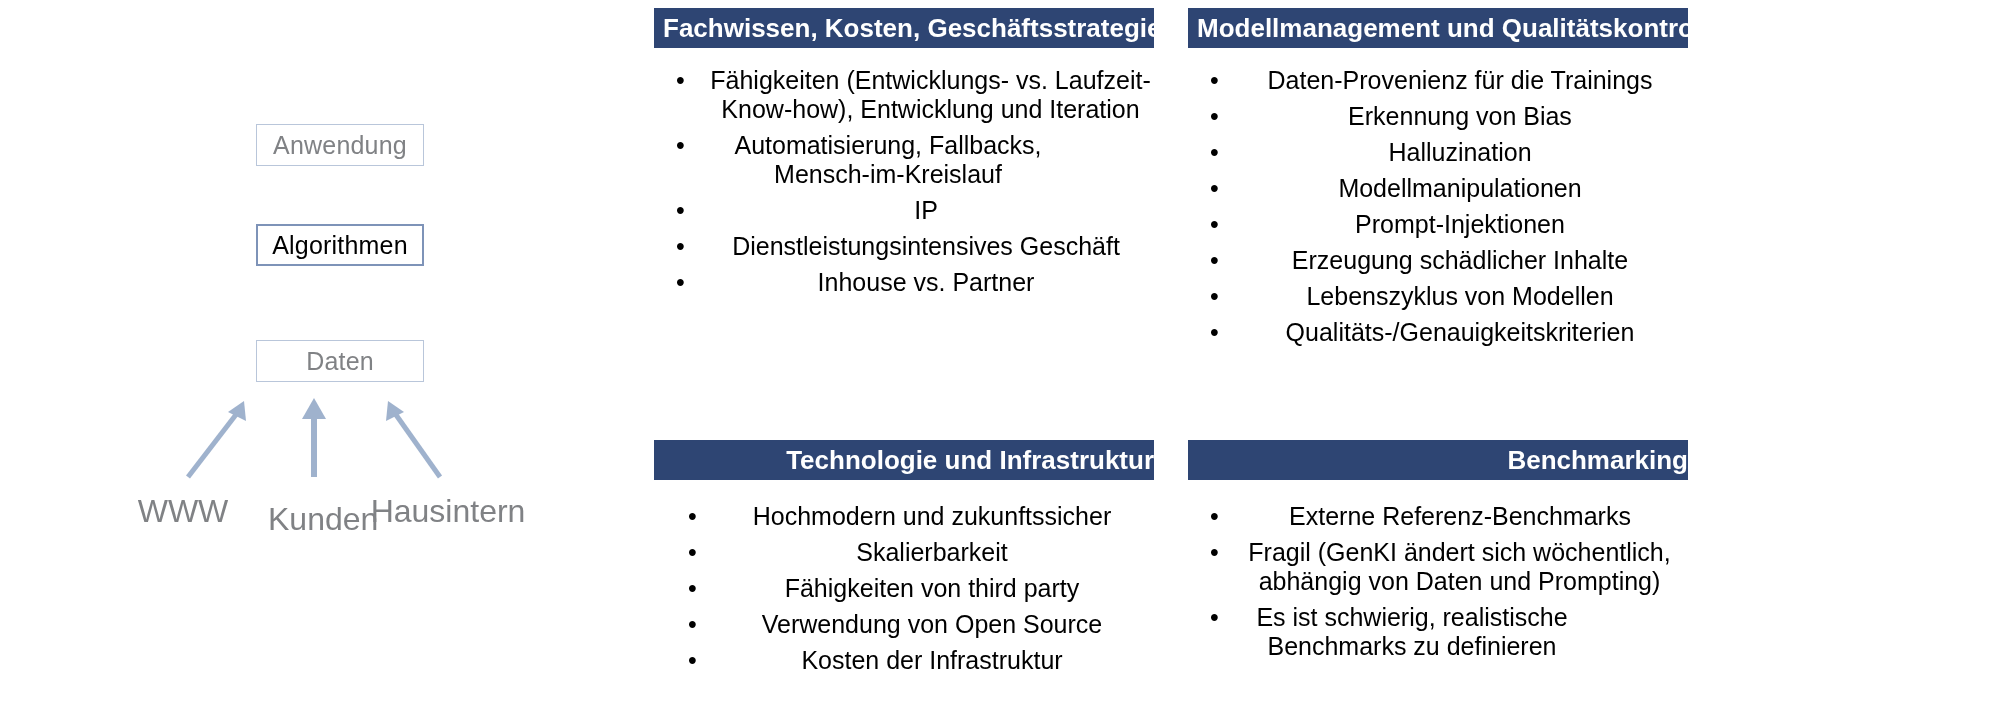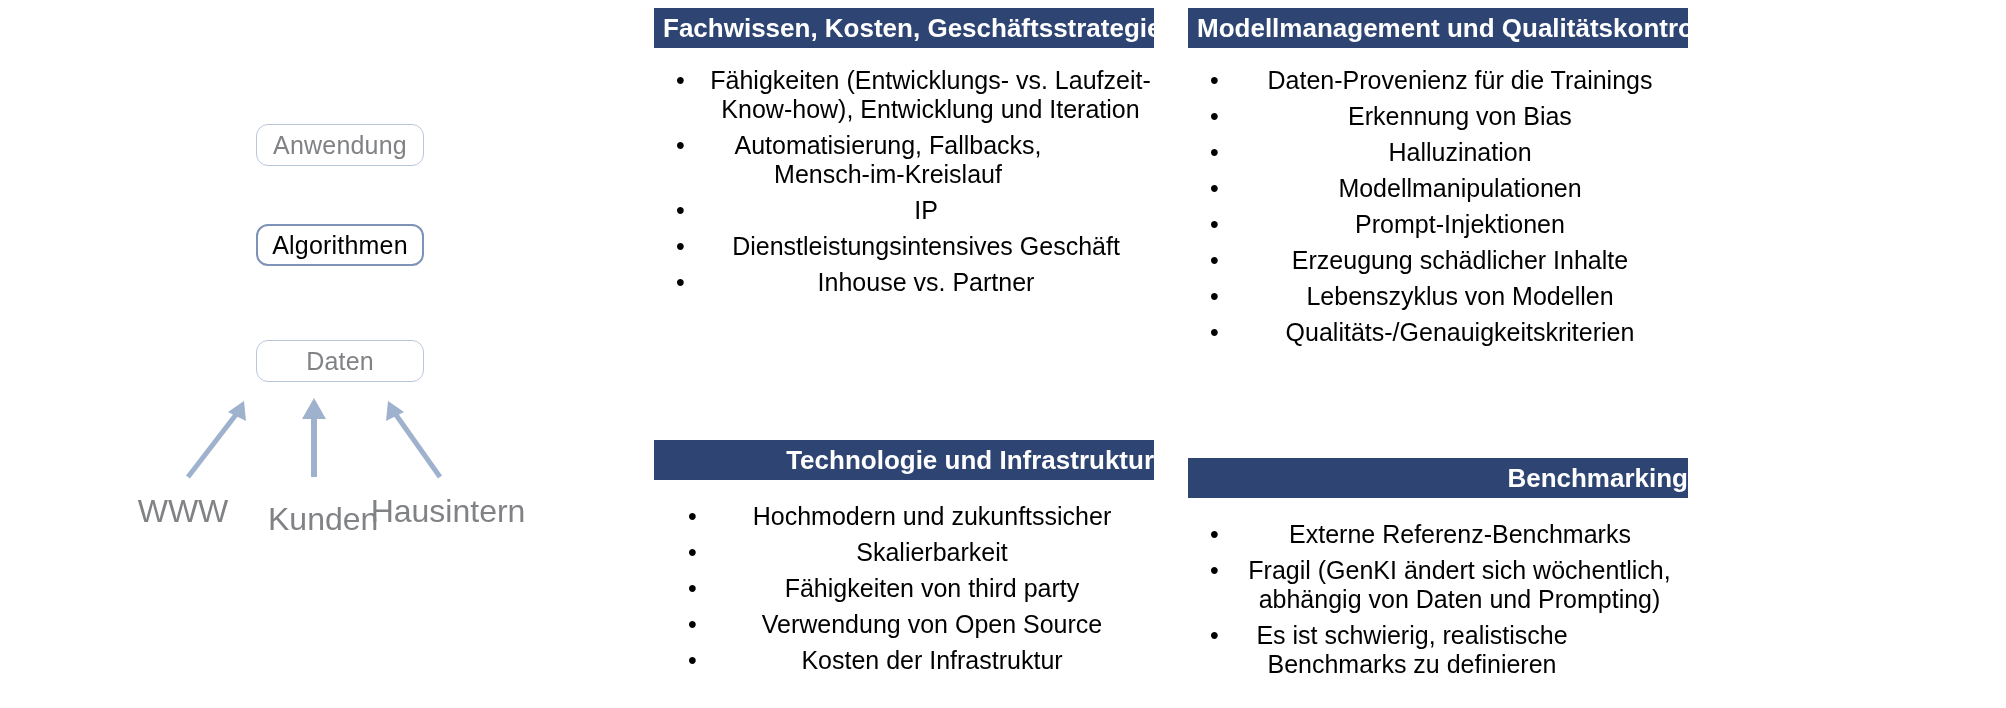--- a/index.html
+++ b/index.html
@@ -28,21 +28,20 @@
     left: 256px;
     width: 168px;
     height: 42px;
     box-sizing: border-box;
     display: flex;
     align-items: center;
     justify-content: center;
     background: #ffffff;
     font-size: 25px;
     letter-spacing: 0.2px;
-    border-radius: 12px;
   }
   .stack-box.muted {
     border: 1.5px solid #b9c6da;
     color: #808285;
   }
   .stack-box.active {
     border: 2px solid #7e93b8;
     color: #000000;
   }
   #box-anwendung { top: 124px; }
@@ -76,21 +75,21 @@
     width: 1356px;
     height: 708px;
   }
   .panel {
     position: absolute;
     width: 500px;
   }
   #panel-expertise     { left: 4px;   top: 8px; }
   #panel-modelmgmt     { left: 538px; top: 8px; }
   #panel-technology    { left: 4px;   top: 440px; }
-  #panel-benchmarking  { left: 538px; top: 458px; }
+  #panel-benchmarking  { left: 538px; top: 440px; }
 
   .panel-header {
     background: #2e4573;
     color: #ffffff;
     font-size: 26px;
     font-weight: bold;
     height: 40px;
     line-height: 40px;
     box-sizing: border-box;
     white-space: nowrap;

